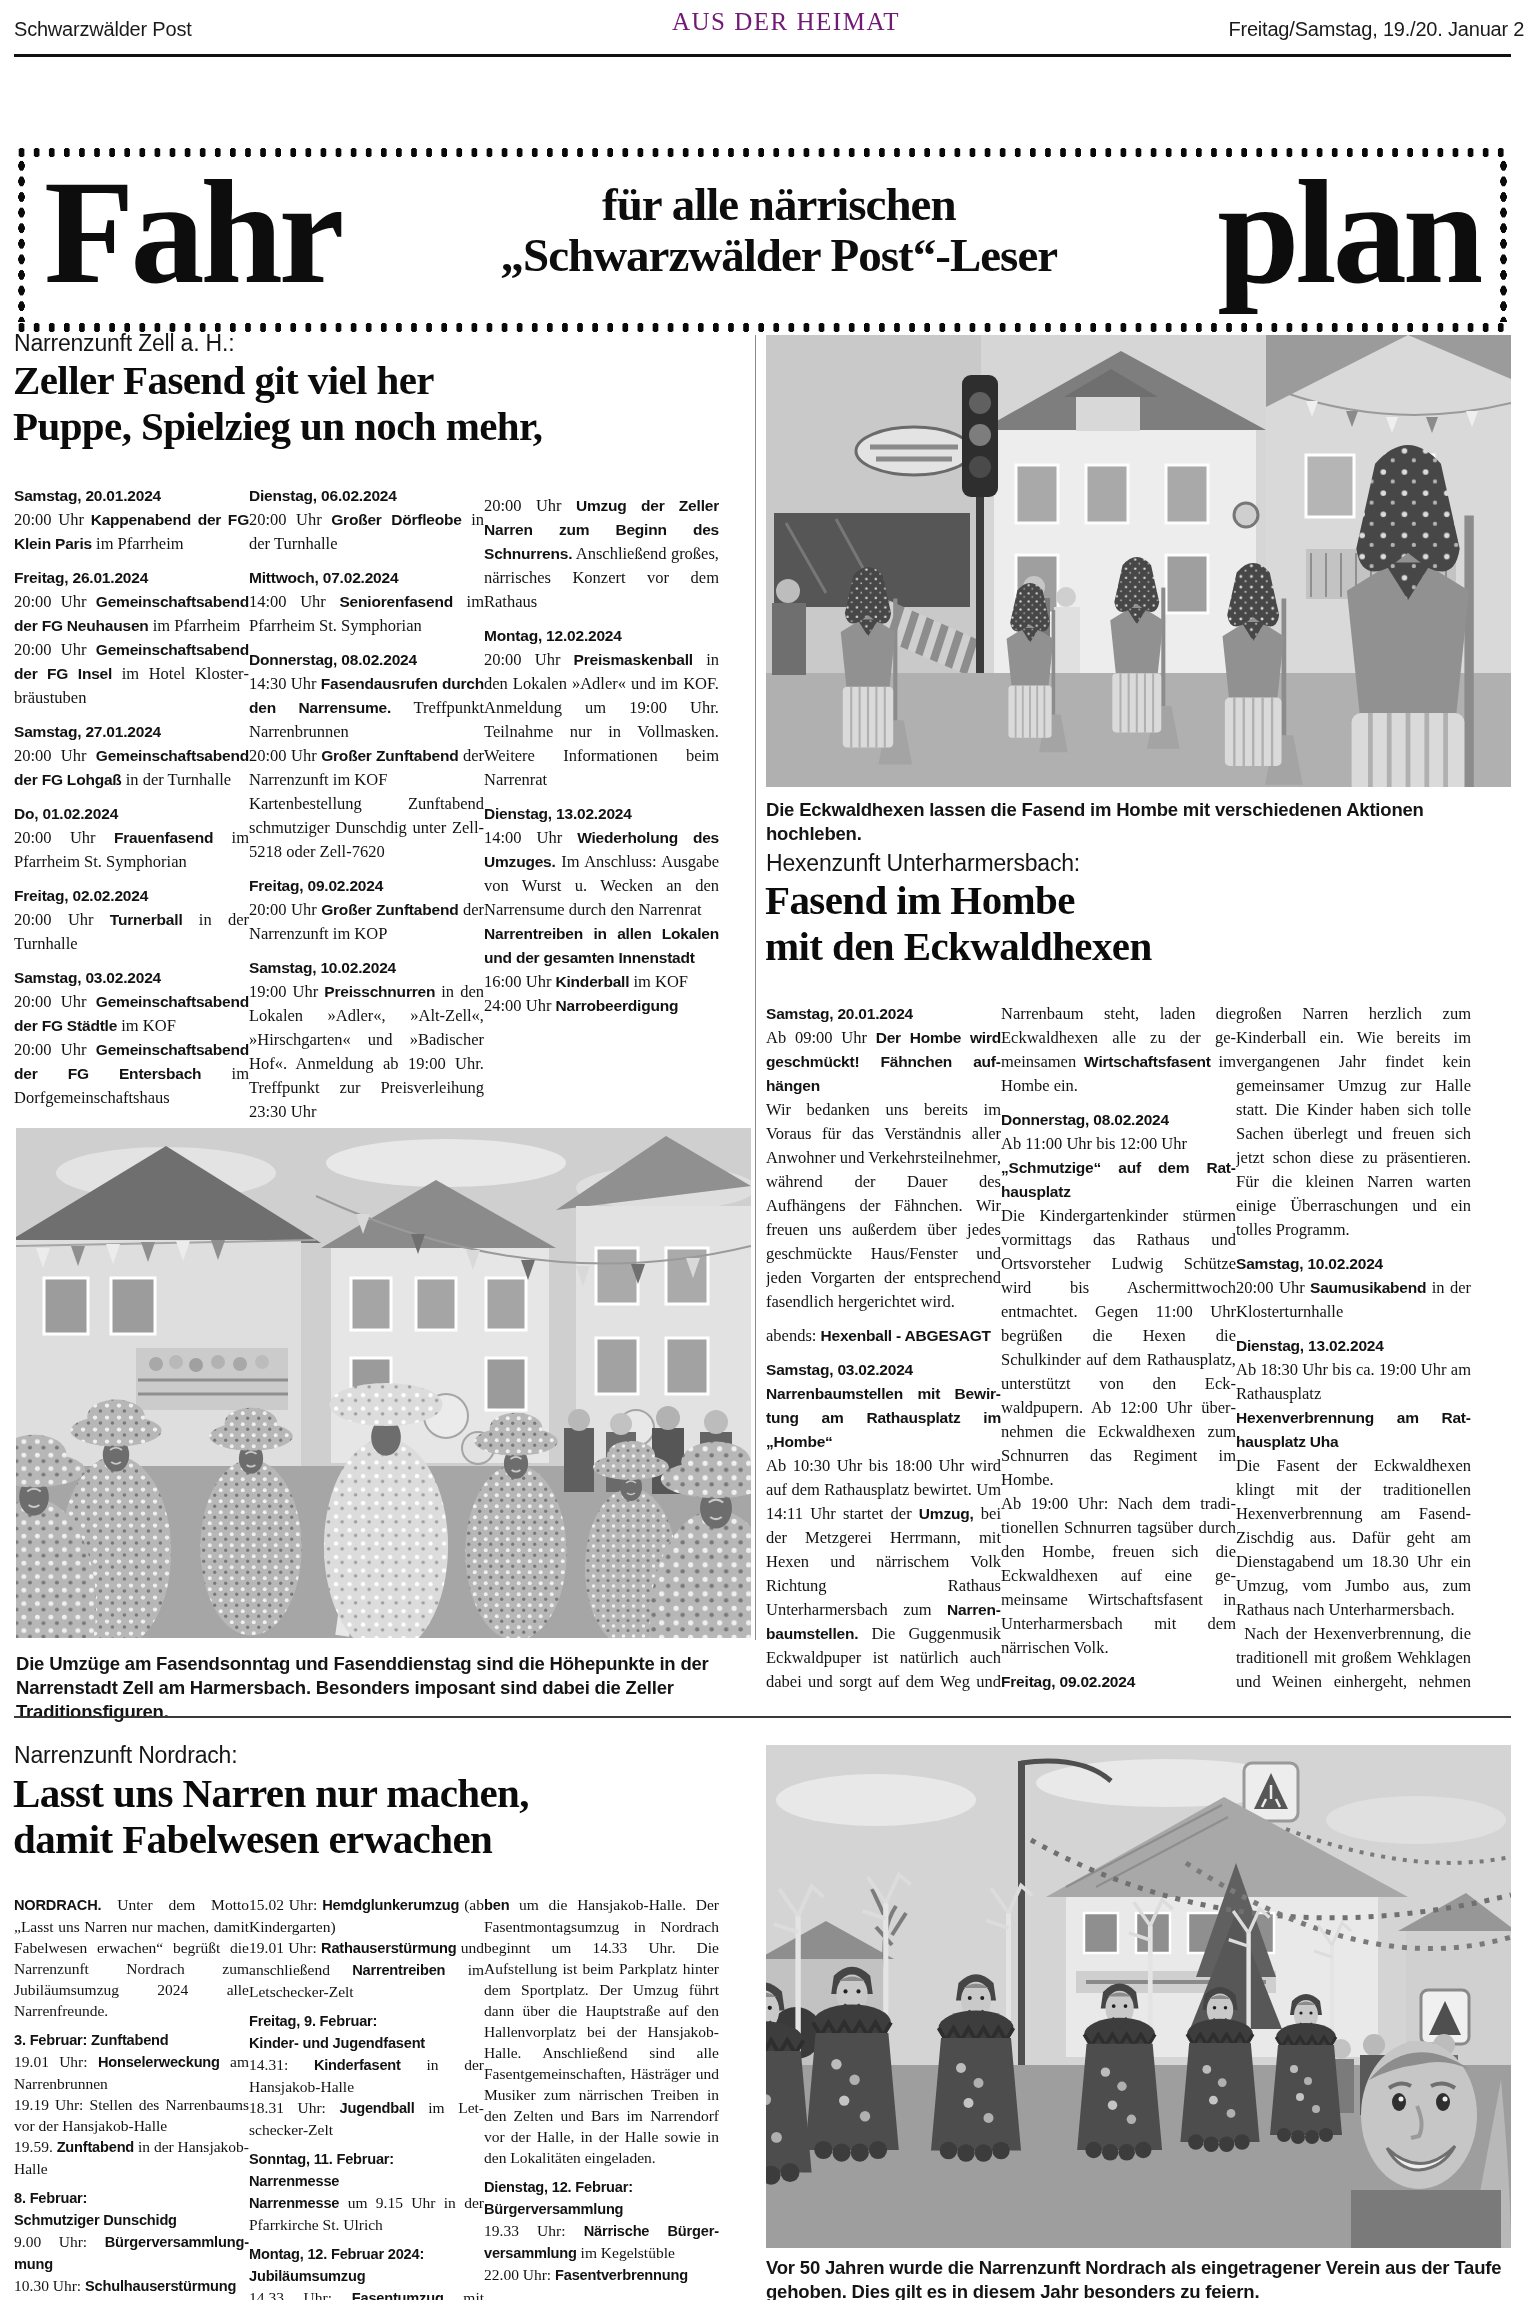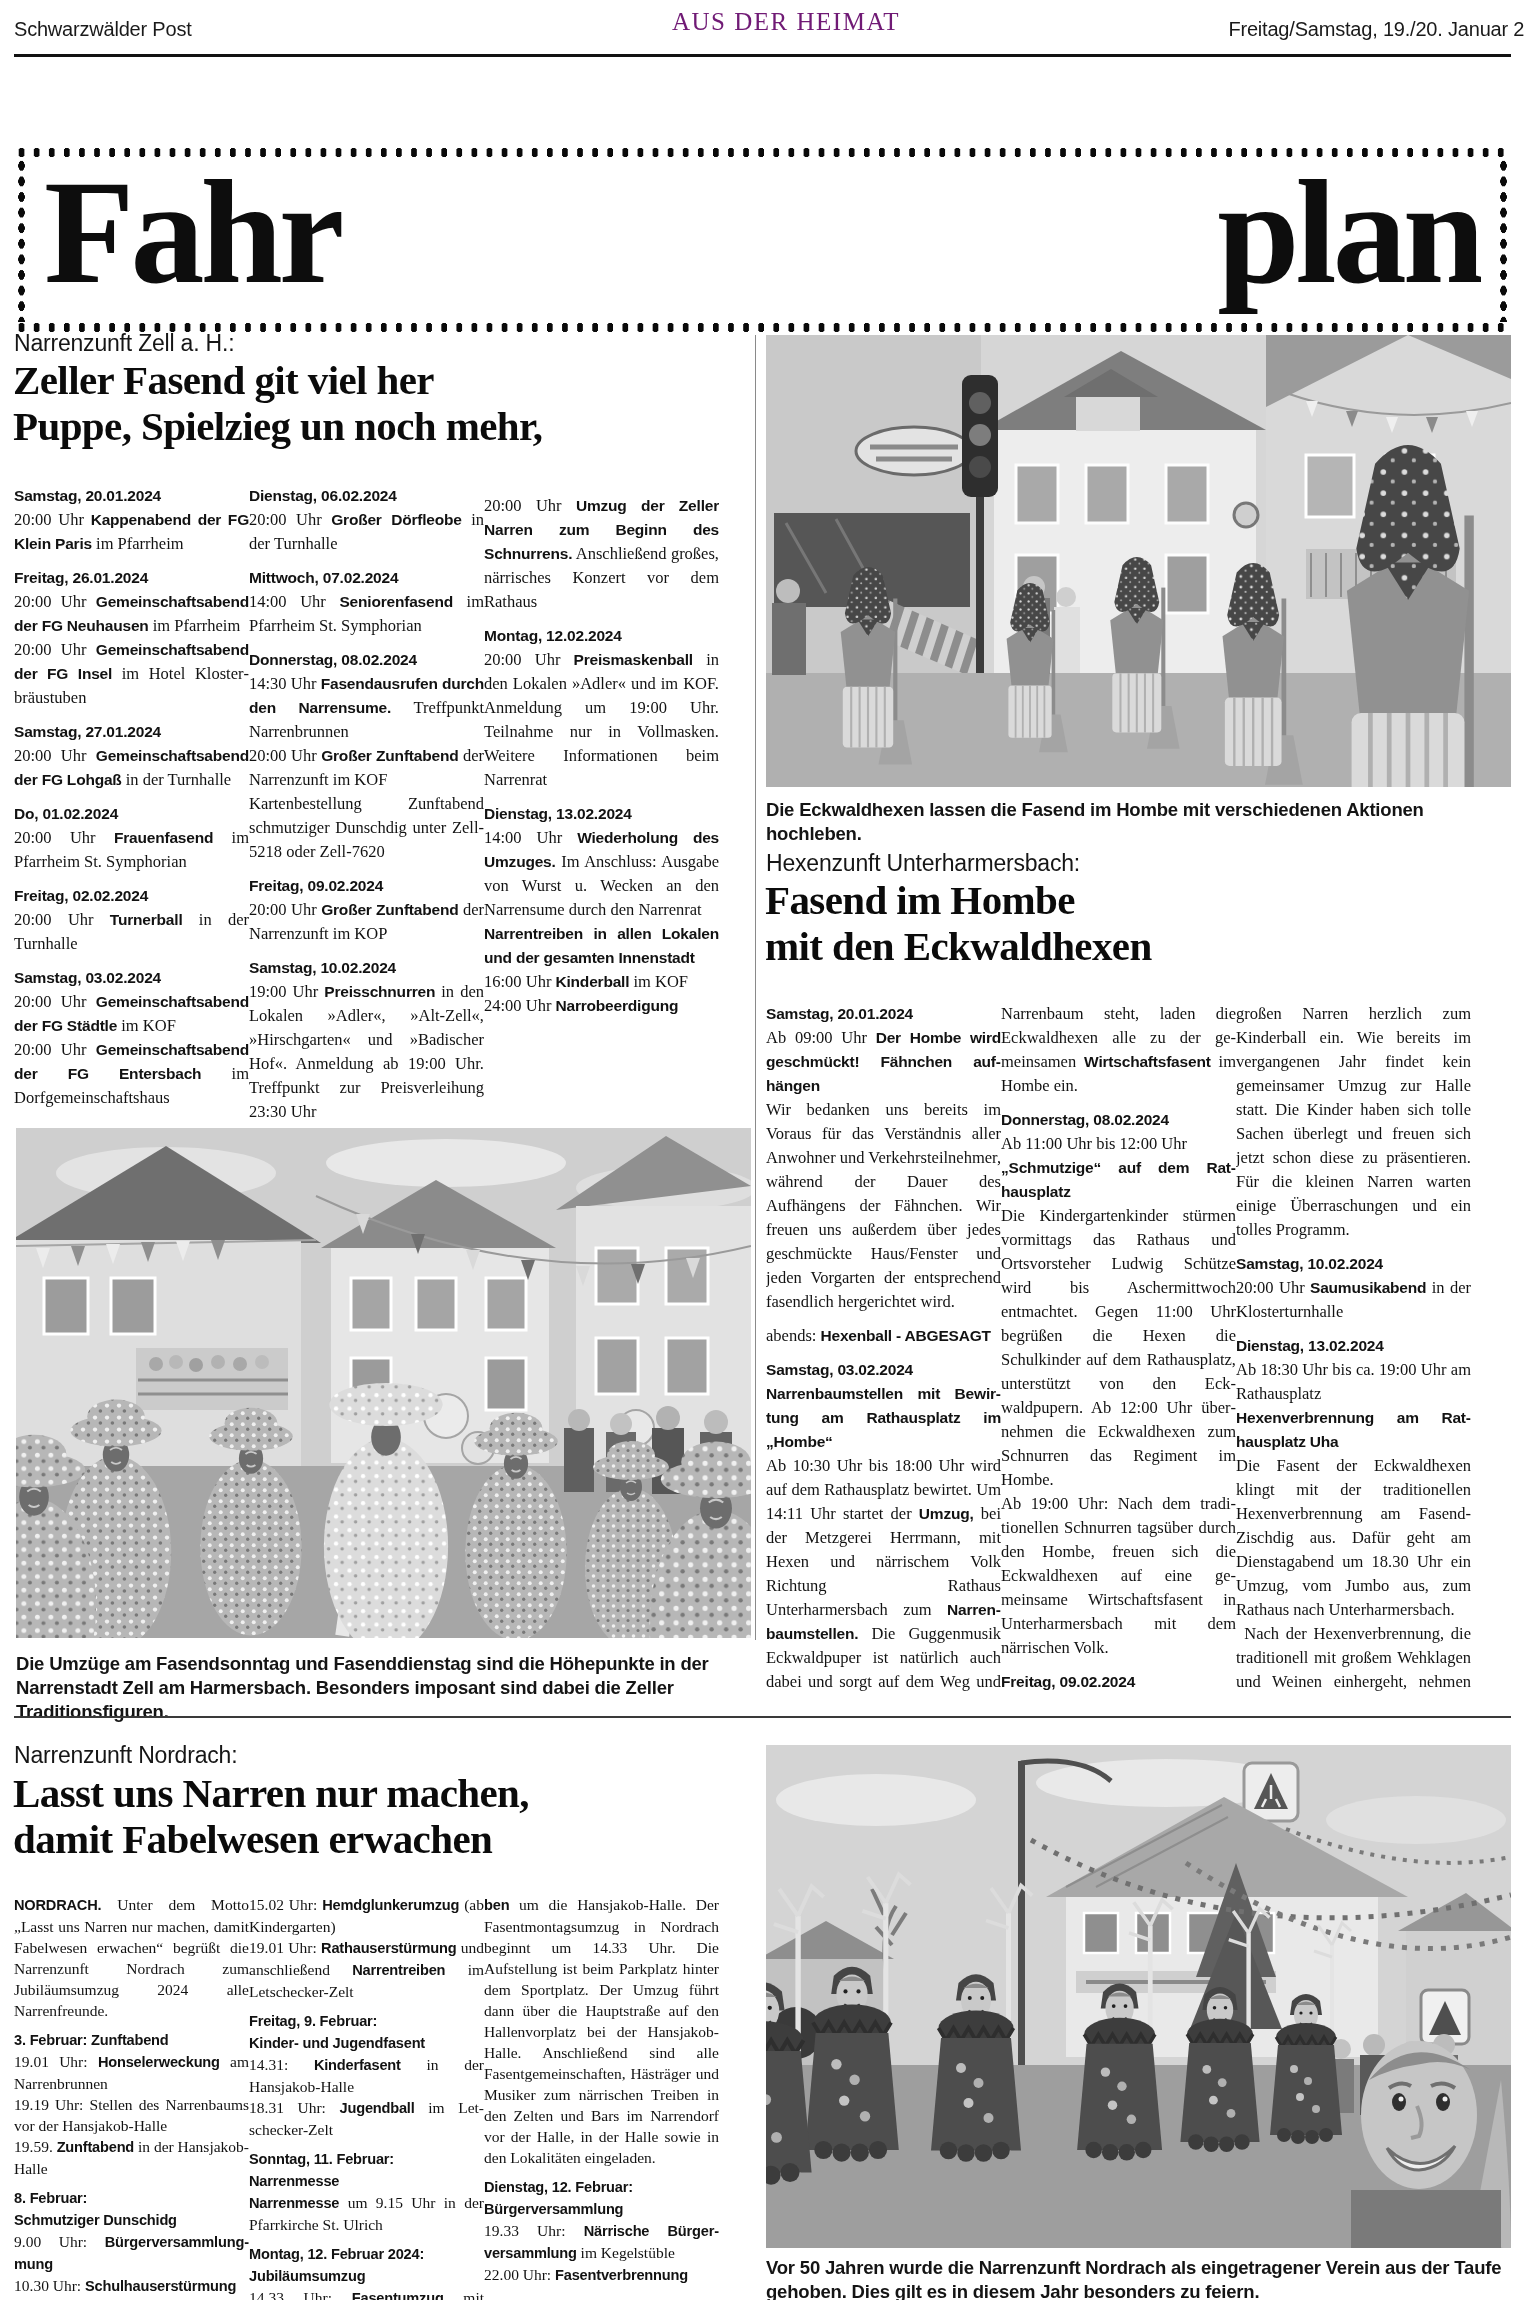--- a/index.html
+++ b/index.html
@@ -53,20 +53,24 @@
   <div class="abs mh-small" style="right:15px;top:18px;">Freitag/Samstag, 19./20. Januar 2024</div>
   <div class="abs rule" style="left:14px;top:54px;width:1497px;height:3px;"></div>
 
   <div class="abs" id="banner">
     <div class="dots-h" style="top:0;"></div>
     <div class="dots-h" style="bottom:0;"></div>
     <div class="dots-v" style="left:0;"></div>
     <div class="dots-v" style="right:0;"></div>
     <div id="banner-inner">
       <div class="bigword">Fahr</div>
+      <div class="banner-sub">
+        <div>für alle närrischen</div>
+        <div>„Schwarzwälder Post“-Leser</div>
+      </div>
       <div class="bigword">plan</div>
     </div>
   </div>
 
   <div class="abs kicker" style="left:14px;top:330px;">Narrenzunft Zell a. H.:</div>
   <div class="abs headline" style="left:13px;top:357px;width:740px;">
     <div>Zeller Fasend git viel her</div>
     <div>Puppe, Spielzieg un noch mehr,</div>
   </div>
   <div class="abs cols" style="left:14px;top:484px;width:737px;height:634px;">

